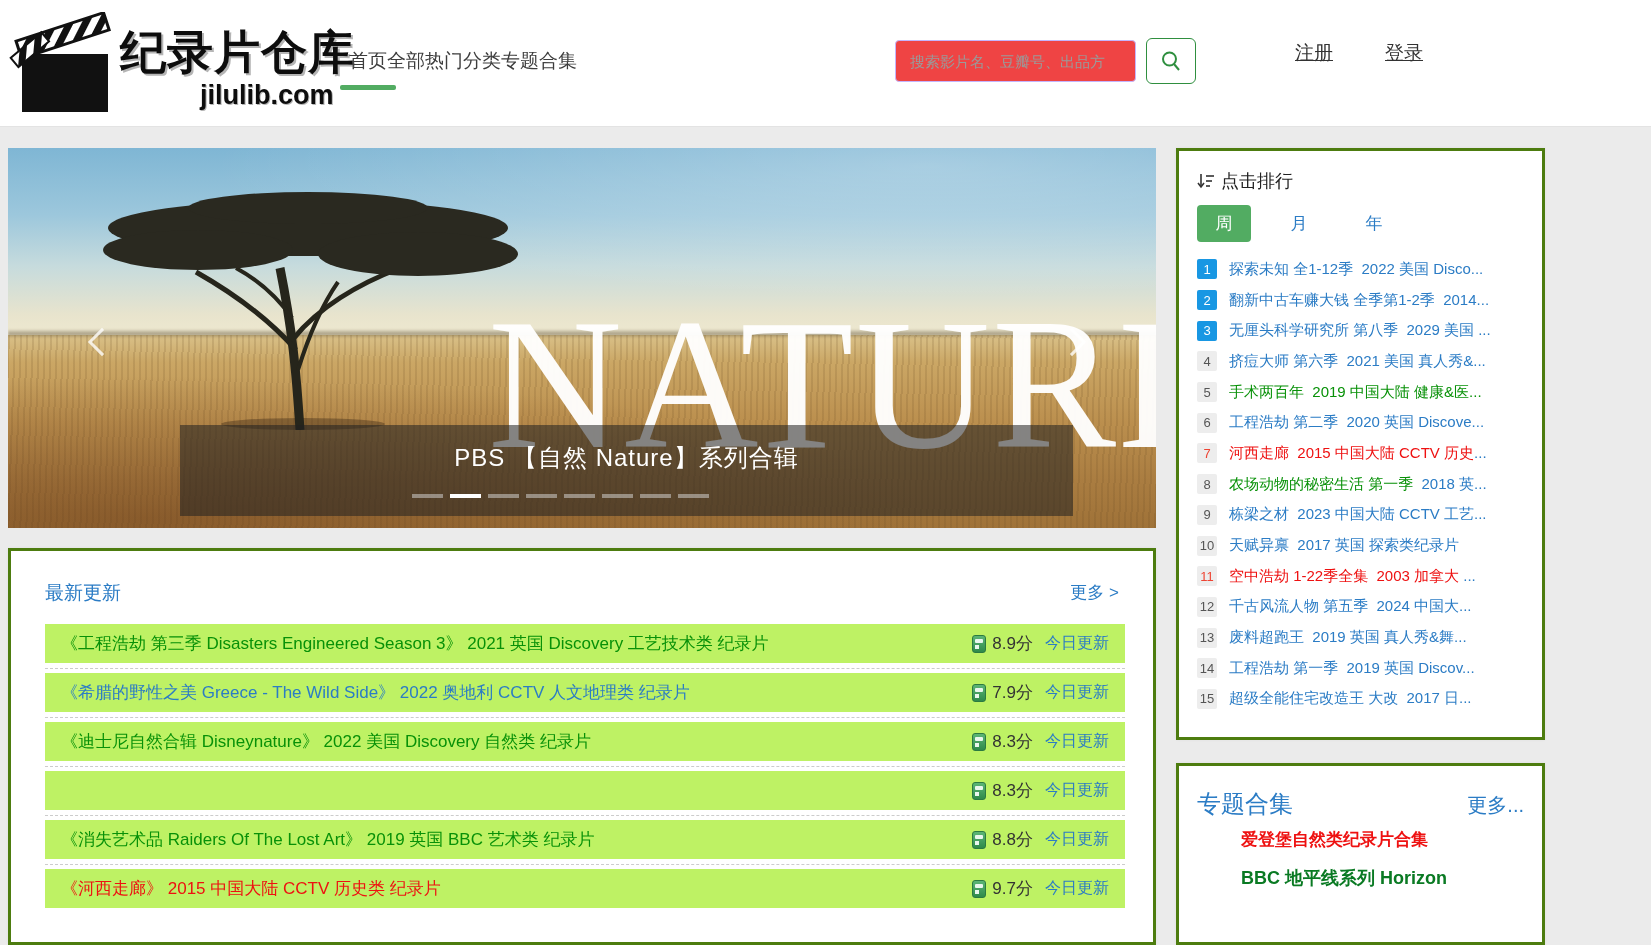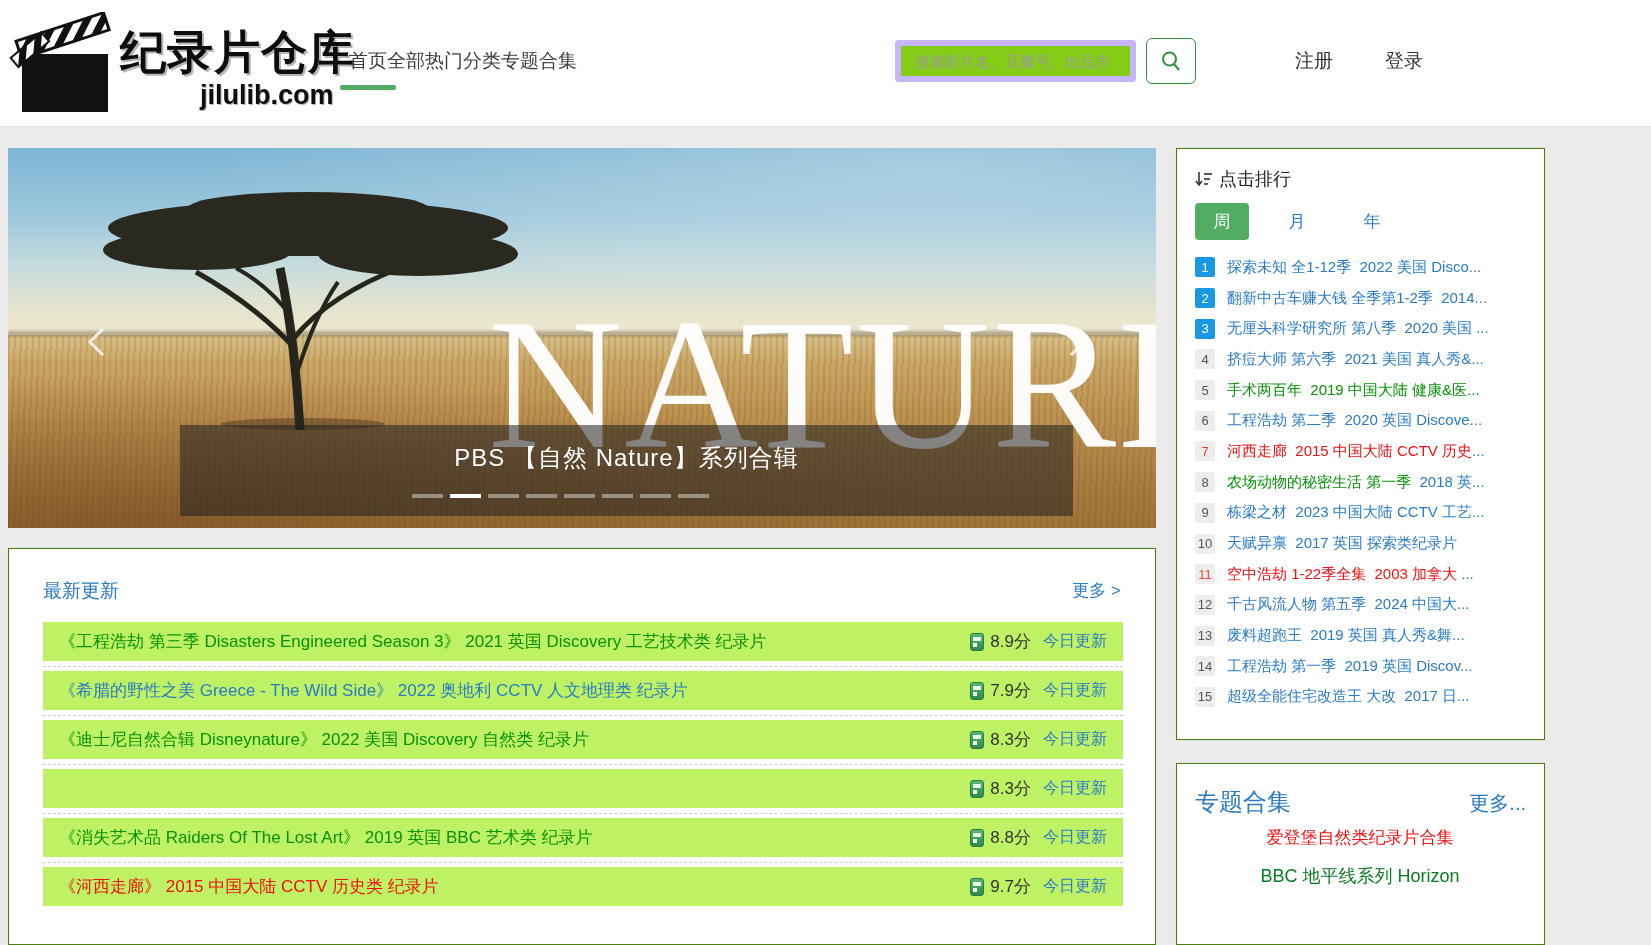--- a/index.html
+++ b/index.html
@@ -16,24 +16,24 @@
   
   .header{position:absolute;left:0;top:0;width:1651px;height:127px;background:#fff;border-bottom:1px solid #e3e3e3;z-index:5;}
   .logo{position:absolute;left:8px;top:8px;width:330px;height:110px;cursor:pointer;}
   .logo-icon{position:absolute;left:0;top:4px;}
   .logo-title{position:absolute;left:112px;top:14px;font-size:46px;font-weight:bold;color:#0d0d0d;letter-spacing:1px;text-shadow:2px 2px 0 #b5b5b5;white-space:nowrap;}
   .logo-domain{position:absolute;left:192px;top:72px;font-size:27px;font-weight:bold;color:#0d0d0d;text-shadow:1px 1px 0 #b5b5b5;}
   .nav{position:absolute;left:349px;top:40px;display:flex;height:52px;}
   .nav-item{position:relative;font-size:19px;color:#3d3d3d;padding-top:8px;cursor:pointer;white-space:nowrap;}
   .nav-underline{display:none;position:absolute;left:-9px;right:-9px;bottom:2px;height:5px;border-radius:2px;background:var(--accent);}
   .nav-item.active .nav-underline{display:block;}
-  .search-input{position:absolute;left:895px;top:40px;width:241px;height:42px;border:6px solid #c4b5fd;border-radius:4px;padding:0 14px;font-size:15px;color:#333;outline:none;background:#84cc16;font-family:inherit;}
+  .search-input{position:absolute;left:895px;top:40px;width:241px;height:42px;border:1px solid #c4b5fd;border-radius:4px;padding:0 14px;font-size:15px;color:#333;outline:none;background:#ef4444;font-family:inherit;}
   .search-input::placeholder{color:#9a9a9a;}
   .search-btn{position:absolute;left:1146px;top:38px;width:50px;height:46px;background:#fff;border:1px solid #2f8f3f;border-radius:6px;display:flex;align-items:center;justify-content:center;cursor:pointer;}
-  .auth-link{position:absolute;top:48px;font-size:19px;color:#333;cursor:pointer;}
+  .auth-link{position:absolute;top:40px;font-size:19px;color:#333;cursor:pointer;text-decoration:underline;}
   .auth-register{left:1295px;}
   .auth-login{left:1385px;}
 
   
   .carousel{position:absolute;left:8px;top:148px;width:1148px;height:380px;overflow:hidden;background:#9cbfd2;}
   .sky{position:absolute;left:0;top:0;width:100%;height:190px;
        background:radial-gradient(ellipse at 80% 10%,rgba(255,255,255,.28),transparent 55%),
        linear-gradient(180deg,#7fb6d4 0%,#9cc7dc 35%,#c6dbdd 62%,#e8e4cd 88%,#efe9d0 100%);}
   .grass{position:absolute;left:0;top:187px;width:100%;height:193px;
        background:radial-gradient(ellipse at 12% 95%,rgba(92,45,18,.35),transparent 55%),
@@ -48,21 +48,21 @@
   .dash{width:31px;height:4px;background:rgba(220,220,220,.5);cursor:pointer;}
   .dash.active{background:#ffffff;}
   .car-arrow{position:absolute;top:172px;width:44px;height:44px;z-index:7;cursor:pointer;display:flex;align-items:center;justify-content:center;}
   .car-arrow span{display:block;width:20px;height:20px;border-left:3px solid rgba(255,255,255,.78);border-bottom:3px solid rgba(255,255,255,.78);}
   .car-prev{left:72px;}
   .car-prev span{transform:rotate(45deg);}
   .car-next{left:1042px;}
   .car-next span{transform:rotate(225deg);}
 
   
-  .panel{position:absolute;background:#fff;border:1px solid #4d7c0f;box-shadow:0 0 3px rgba(0,0,0,.05);text-align:center;}
+  .panel{position:absolute;background:#fff;border:3px solid #4d7c0f;box-shadow:0 0 3px rgba(0,0,0,.05);}
 
   
   .latest-panel{left:8px;top:548px;width:1148px;height:397px;}
   .latest-title{position:absolute;left:34px;top:29px;font-size:19px;color:var(--blue);}
   .latest-more{position:absolute;right:34px;top:30px;font-size:17px;color:var(--blue);cursor:pointer;white-space:pre;}
   .latest-rows{position:absolute;left:34px;top:73px;width:1080px;}
   .l-row{position:relative;height:39px;margin-bottom:10px;background:#bef264;display:flex;align-items:center;padding:0 16px;cursor:pointer;}
   .l-row::after{content:"";position:absolute;left:0;right:0;bottom:-6px;border-top:1px dashed #cccccc;}
   .l-row:last-child::after{display:none;}
   .row-title{font-size:17px;white-space:pre;overflow:hidden;}
@@ -89,21 +89,21 @@
   .rank-text{font-size:15px;white-space:pre;overflow:hidden;}
   .c-blue{color:var(--blue);}
   .c-green{color:var(--green);}
   .c-red{color:var(--red);}
 
   
   .topics-panel{left:1176px;top:763px;width:369px;height:182px;}
   .topics-title{position:absolute;left:18px;top:22px;font-size:24px;color:var(--blue);}
   .topics-more{position:absolute;right:18px;top:26px;font-size:20px;color:var(--blue);cursor:pointer;}
   .topics-list{position:absolute;left:18px;top:62px;width:330px;}
-  .topic-item{font-weight:normal;cursor:pointer;margin-bottom:15px;white-space:nowrap;}
+  .topic-item{font-weight:bold;cursor:pointer;margin-bottom:15px;white-space:nowrap;margin-left:44px;}
   .topic-item.c-red{font-size:17px;}
   .topic-item.c-green{font-size:18px;color:#0a7a23;}
 </style>
 </head>
 <body>
 
 <div class="header">
   <div class="logo">
     <svg class="logo-icon" width="112" height="104" viewBox="0 0 112 104">
       <defs>
@@ -271,21 +271,21 @@
       <div class="rank-item">
     <span class="rank-badge badge-blue">1</span>
     <span class="rank-text"><span class="c-blue">探索未知 全1-12季  2022 美国 Disco...</span></span>
   </div>
       <div class="rank-item">
     <span class="rank-badge badge-blue">2</span>
     <span class="rank-text"><span class="c-blue">翻新中古车赚大钱 全季第1-2季  2014...</span></span>
   </div>
       <div class="rank-item">
     <span class="rank-badge badge-blue">3</span>
-    <span class="rank-text"><span class="c-blue">无厘头科学研究所 第八季  2020 美国 ...</span></span>
+    <span class="rank-text"><span class="c-blue">无厘头科学研究所 第八季  2029 美国 ...</span></span>
   </div>
       <div class="rank-item">
     <span class="rank-badge badge-gray">4</span>
     <span class="rank-text"><span class="c-blue">挤痘大师 第六季  2021 美国 真人秀&amp;...</span></span>
   </div>
       <div class="rank-item">
     <span class="rank-badge badge-gray">5</span>
     <span class="rank-text"><span class="c-green">手术两百年  2019 中国大陆 健康&amp;医...</span></span>
   </div>
       <div class="rank-item">

